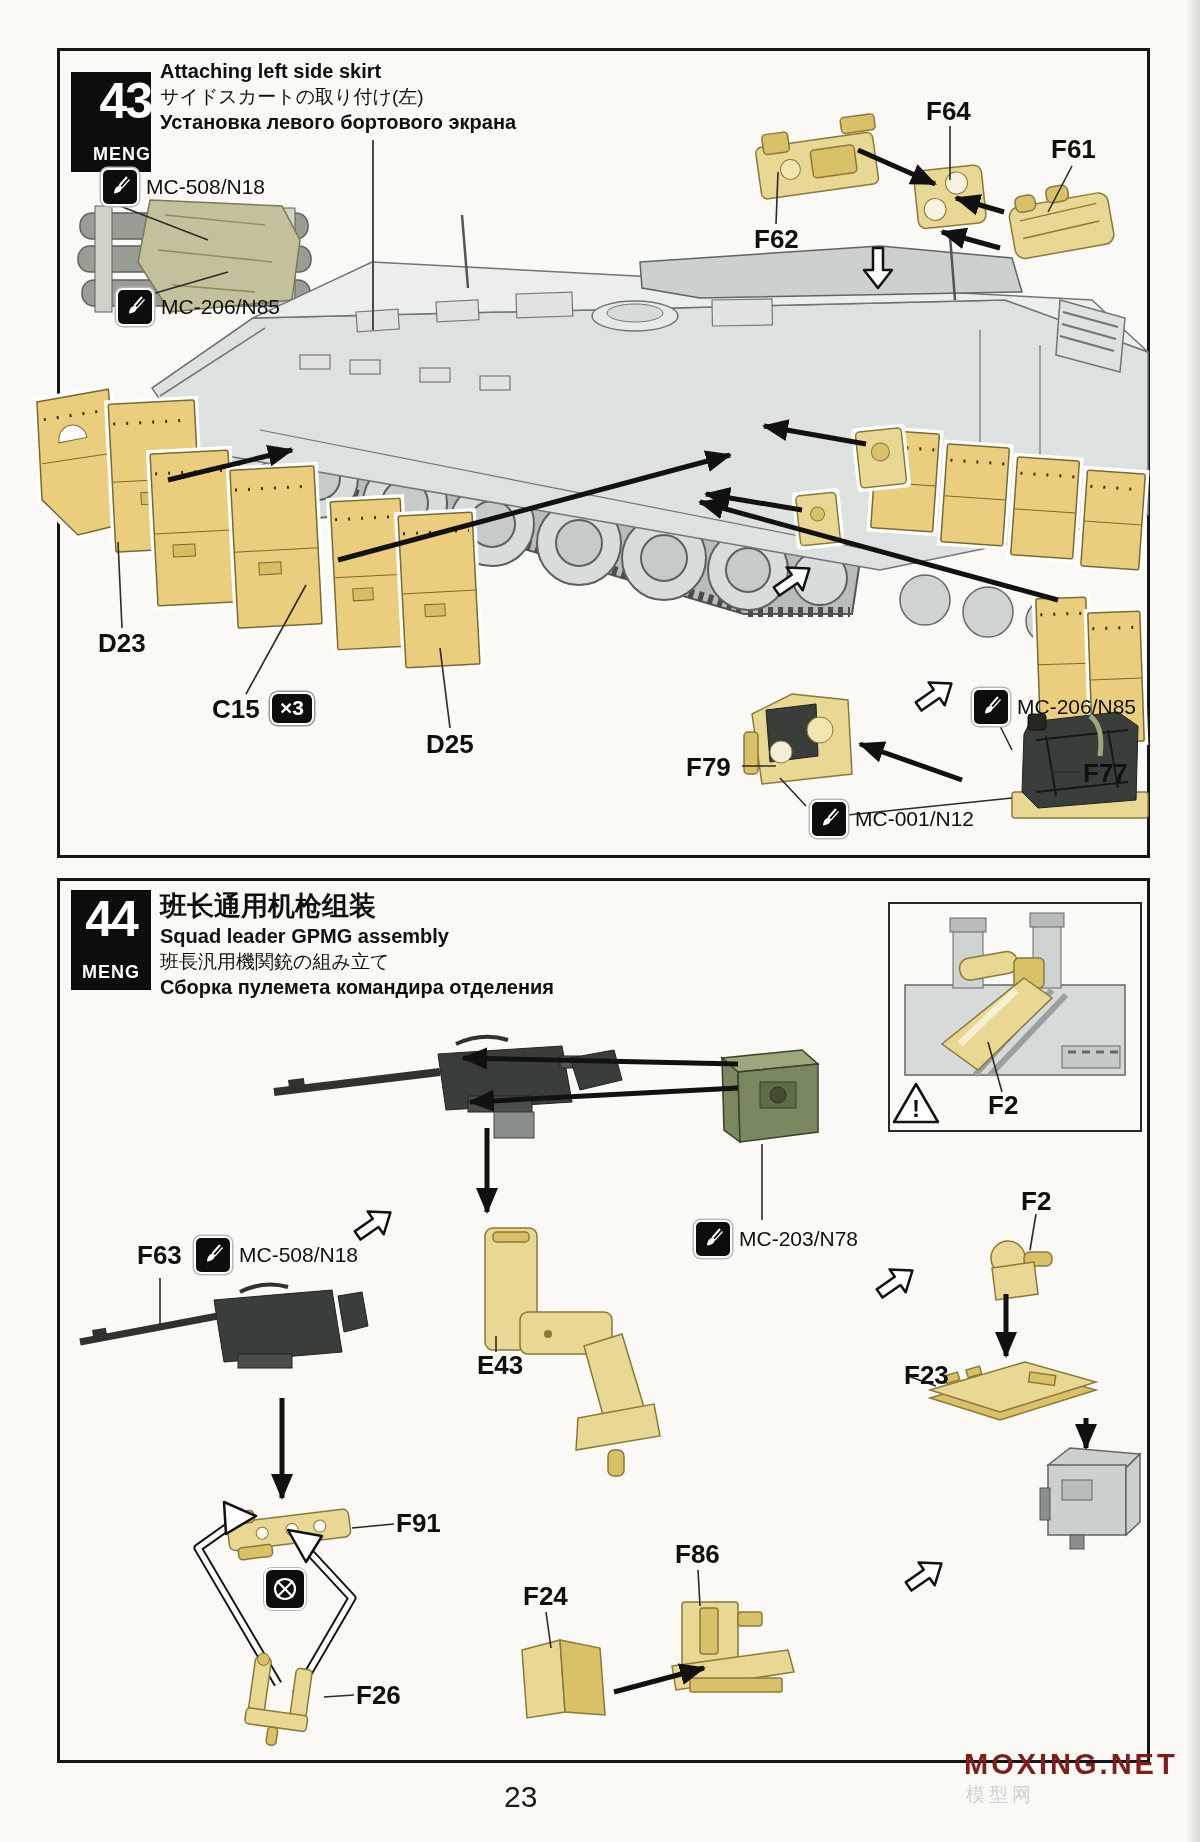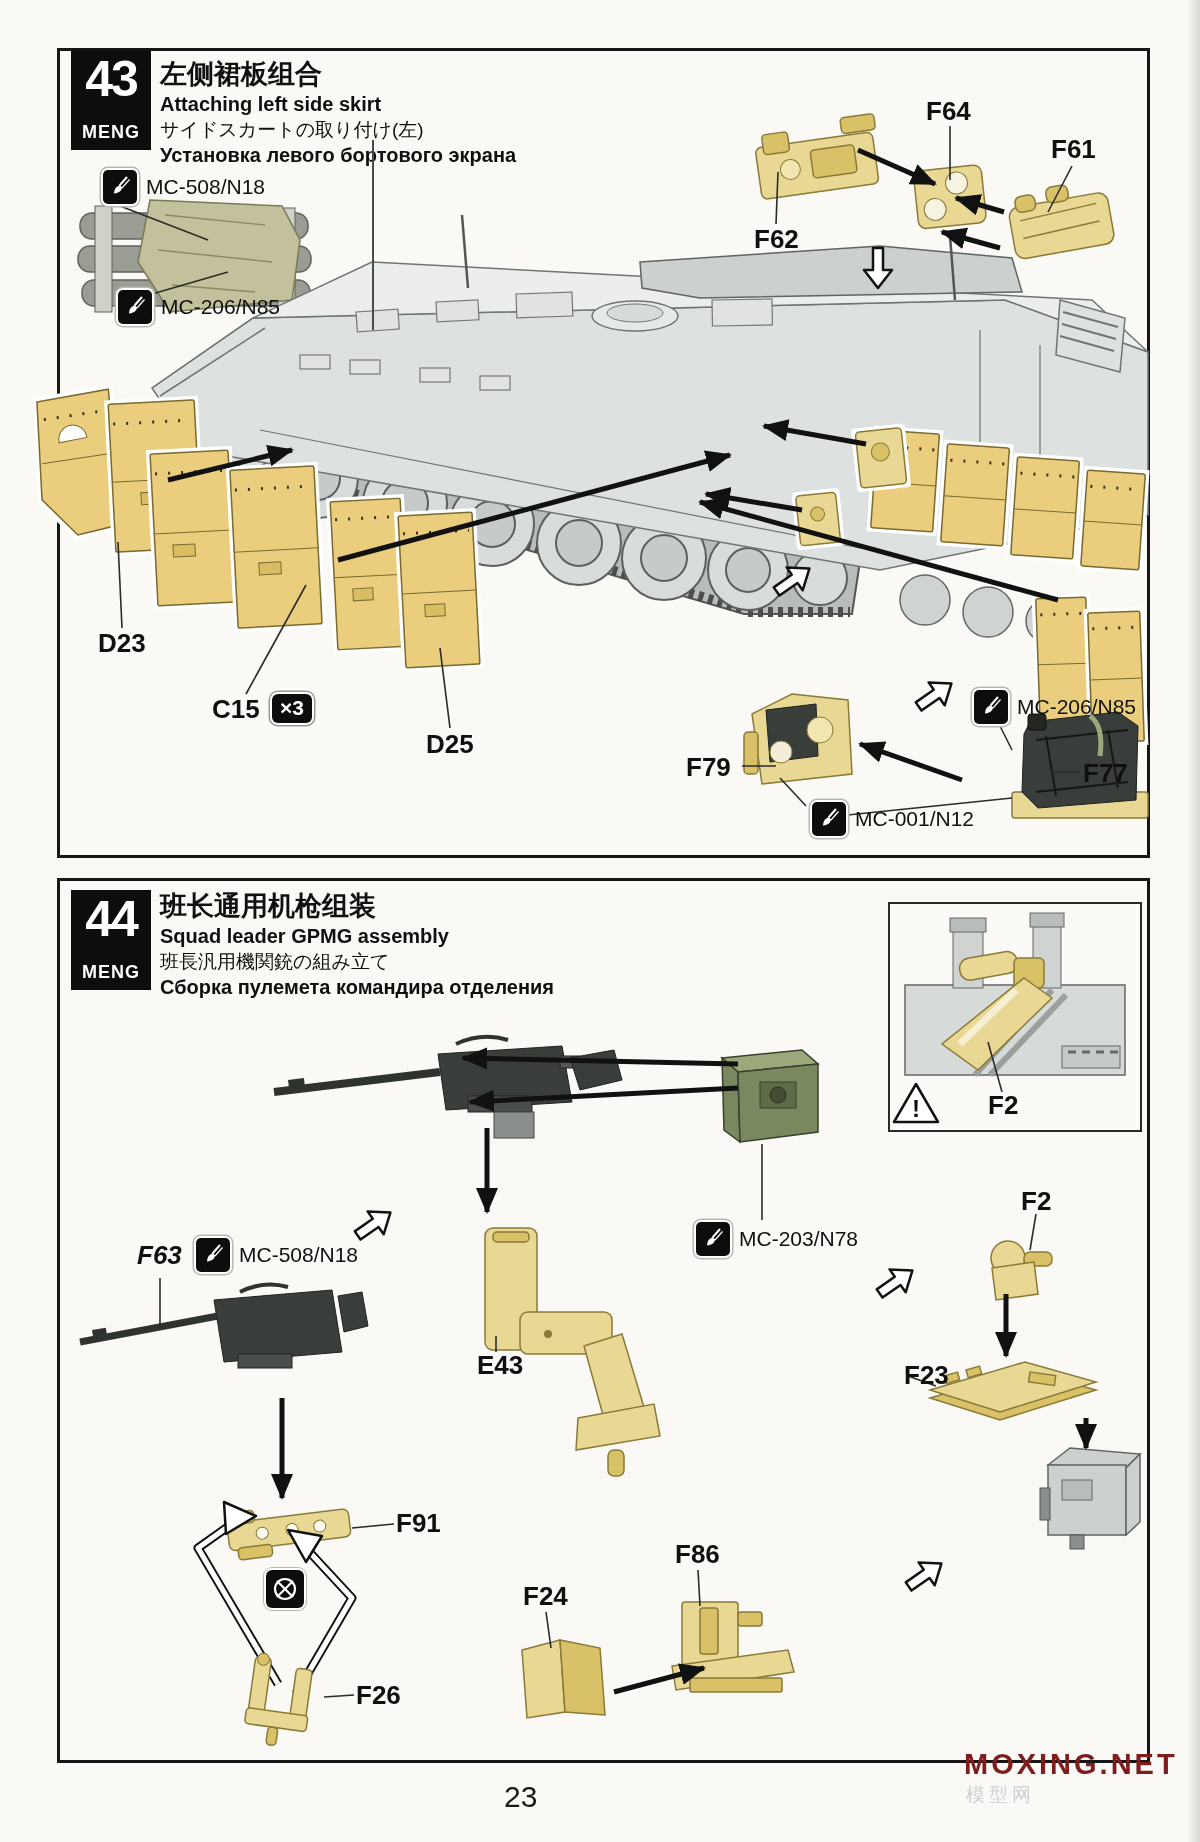--- a/index.html
+++ b/index.html
@@ -460,26 +460,25 @@
           </g>
       </g>
 
       <g>
         <polygon points="916,1084 938,1122 894,1122" fill="#fff" stroke="#111" stroke-width="2.5" stroke-linejoin="round"></polygon>
         <text x="916" y="1117" text-anchor="middle" font-size="24" font-weight="bold" font-family="Liberation Sans, DejaVu Sans, sans-serif" fill="#111">!</text>
       </g>
     </g>
   </svg>
 
-  <div class="hdr-box" style="left:71px;top:50px;">
+  <div class="hdr-box" style="left:71px;top:72px;align-items:flex-end;">
     <div class="hdr-num">43</div>
     <div class="hdr-brand">MENG</div>
   </div>
   <div class="titles" style="left:160px;top:58px;">
-    <div class="t-zh">左侧裙板组合</div>
     <div class="t-en">Attaching left side skirt</div>
     <div class="t-ja">サイドスカートの取り付け(左)</div>
     <div class="t-ru">Установка левого бортового экрана</div>
   </div>
   <div class="divider" style="left:372px;top:140px;height:190px;"></div>
 
   <div class="callout" style="left:103px;top:170px;">
     <div class="paint-ico">
       <svg width="24" height="24" viewBox="0 0 24 24">
           <path d="M19 2 L11.5 10.5" stroke="#fff" stroke-width="2"></path>
@@ -534,21 +533,21 @@
     <div class="hdr-num">44</div>
     <div class="hdr-brand">MENG</div>
   </div>
   <div class="titles" style="left:160px;top:890px;">
     <div class="t-zh">班长通用机枪组装</div>
     <div class="t-en">Squad leader GPMG assembly</div>
     <div class="t-ja">班長汎用機関銃の組み立て</div>
     <div class="t-ru">Сборка пулемета командира отделения</div>
   </div>
 
-  <div class="lbl" style="left:137px;top:1240px;font-style:italic;">F63</div>
+  <div class="lbl" style="left:137px;top:1240px;">F63</div>
   <div class="callout" style="left:196px;top:1238px;">
     <div class="paint-ico">
       <svg width="24" height="24" viewBox="0 0 24 24">
           <path d="M19 2 L11.5 10.5" stroke="#fff" stroke-width="2"></path>
           <path d="M21.5 4.5 L14 13" stroke="#fff" stroke-width="1.2"></path>
           <path d="M11.8 10.2 C8 11.5 6.5 13.5 6 18.5 C11 18 13 16.5 14.2 12.6 Z" fill="#fff"></path>
         </svg>
     </div>
     <div class="txt">MC-508/N18</div>
   </div>

